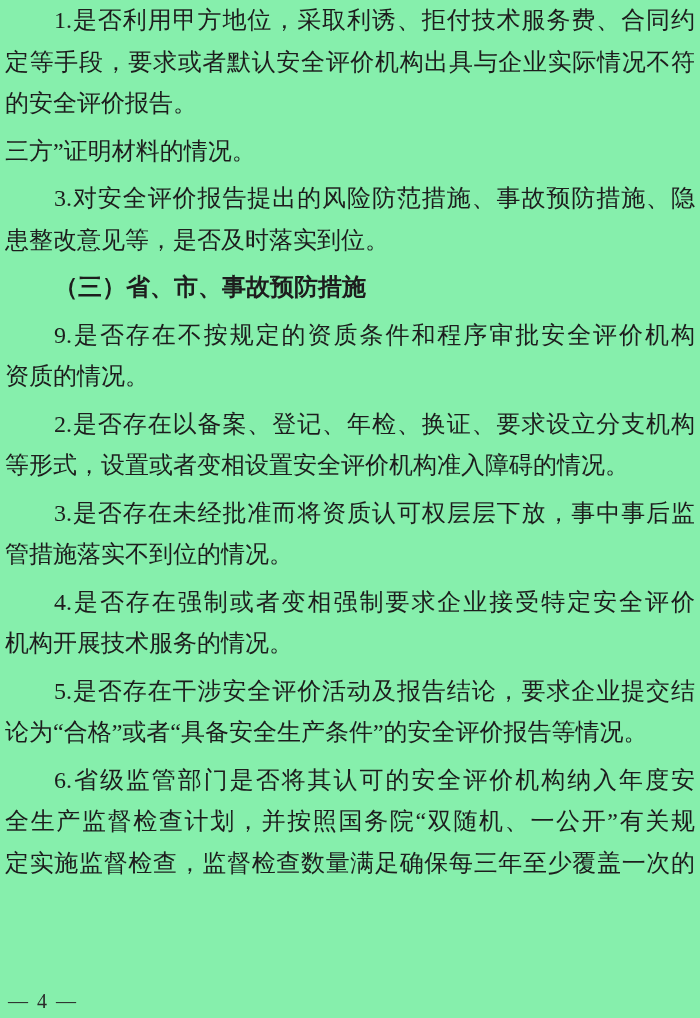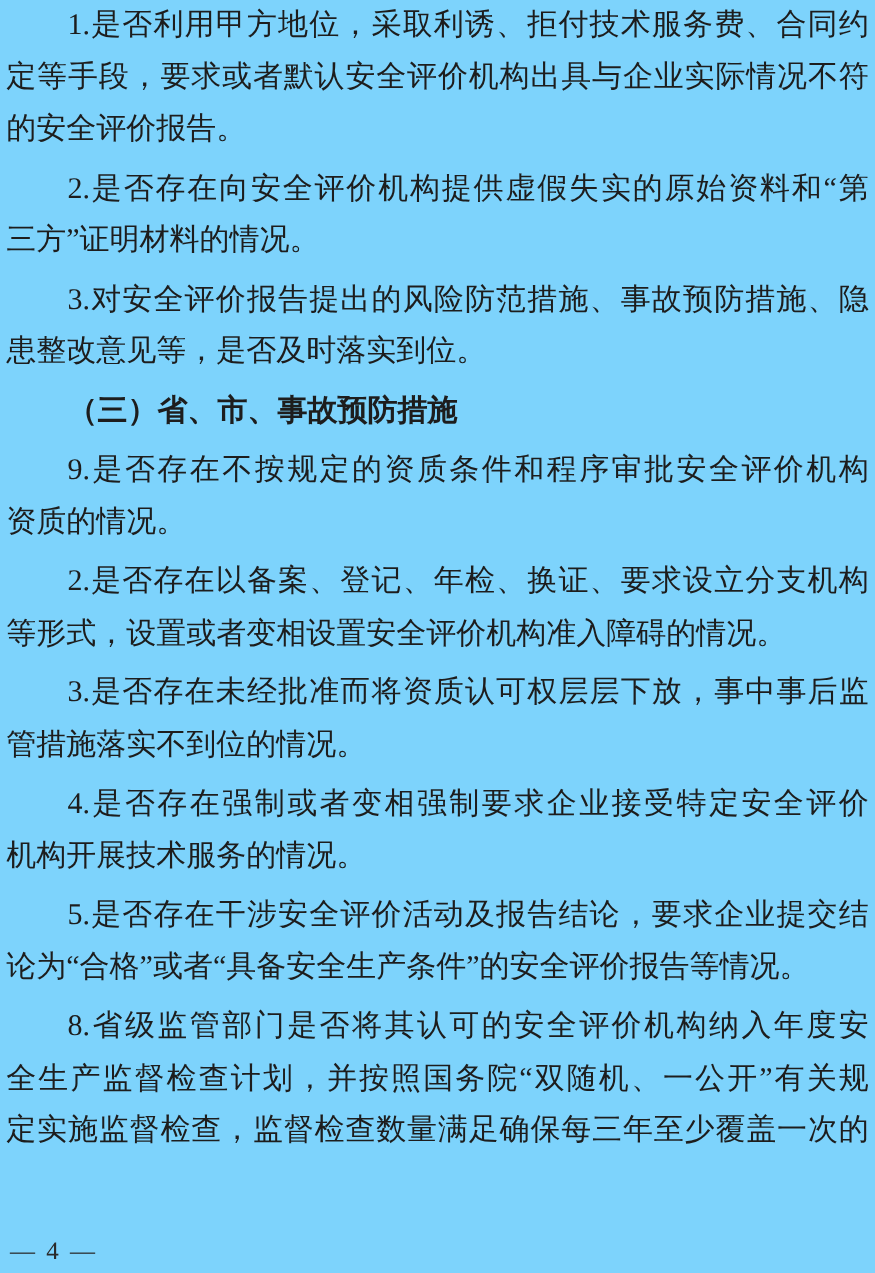--- a/index.html
+++ b/index.html
@@ -4,21 +4,21 @@
 <style>
   html, body {
     margin: 0;
     padding: 0;
     background: #ffffff;
   }
   .page {
     position: relative;
     width: 700px;
     height: 1018px;
-    background: #7dd3fc;
+    background: #86efac;
     color: #1d1d1d;
     font-family: "Liberation Serif", "DejaVu Serif", serif;
     overflow: hidden;
   }
   .content {
     padding: 0 5px;
   }
   .para {
     margin: 0 0 6px 0;
   }
@@ -57,21 +57,20 @@
 <body>
 
 <div class="page">
   <div class="content" id="content">
       <div class="para body">
         <div class="line indent fill">1.是否利用甲方地位，采取利诱、拒付技术服务费、合同约</div>
         <div class="line fill">定等手段，要求或者默认安全评价机构出具与企业实际情况不符</div>
         <div class="line">的安全评价报告。</div>
       </div>
       <div class="para body">
-        <div class="line indent fill">2.是否存在向安全评价机构提供虚假失实的原始资料和“第</div>
         <div class="line">三方”证明材料的情况。</div>
       </div>
       <div class="para body">
         <div class="line indent fill">3.对安全评价报告提出的风险防范措施、事故预防措施、隐</div>
         <div class="line">患整改意见等，是否及时落实到位。</div>
       </div>
       <div class="para heading">
         <div class="line indent">（三）省、市、事故预防措施</div>
       </div>
       <div class="para body">
@@ -88,19 +87,19 @@
       </div>
       <div class="para body">
         <div class="line indent fill">4.是否存在强制或者变相强制要求企业接受特定安全评价</div>
         <div class="line">机构开展技术服务的情况。</div>
       </div>
       <div class="para body">
         <div class="line indent fill">5.是否存在干涉安全评价活动及报告结论，要求企业提交结</div>
         <div class="line">论为“合格”或者“具备安全生产条件”的安全评价报告等情况。</div>
       </div>
       <div class="para body">
-        <div class="line indent fill">8.省级监管部门是否将其认可的安全评价机构纳入年度安</div>
+        <div class="line indent fill">6.省级监管部门是否将其认可的安全评价机构纳入年度安</div>
         <div class="line fill">全生产监督检查计划，并按照国务院“双随机、一公开”有关规</div>
         <div class="line fill">定实施监督检查，监督检查数量满足确保每三年至少覆盖一次的</div>
       </div>
     </div>
   <div class="footer">— 4 —</div>
 </div>
 
 </body></html>

